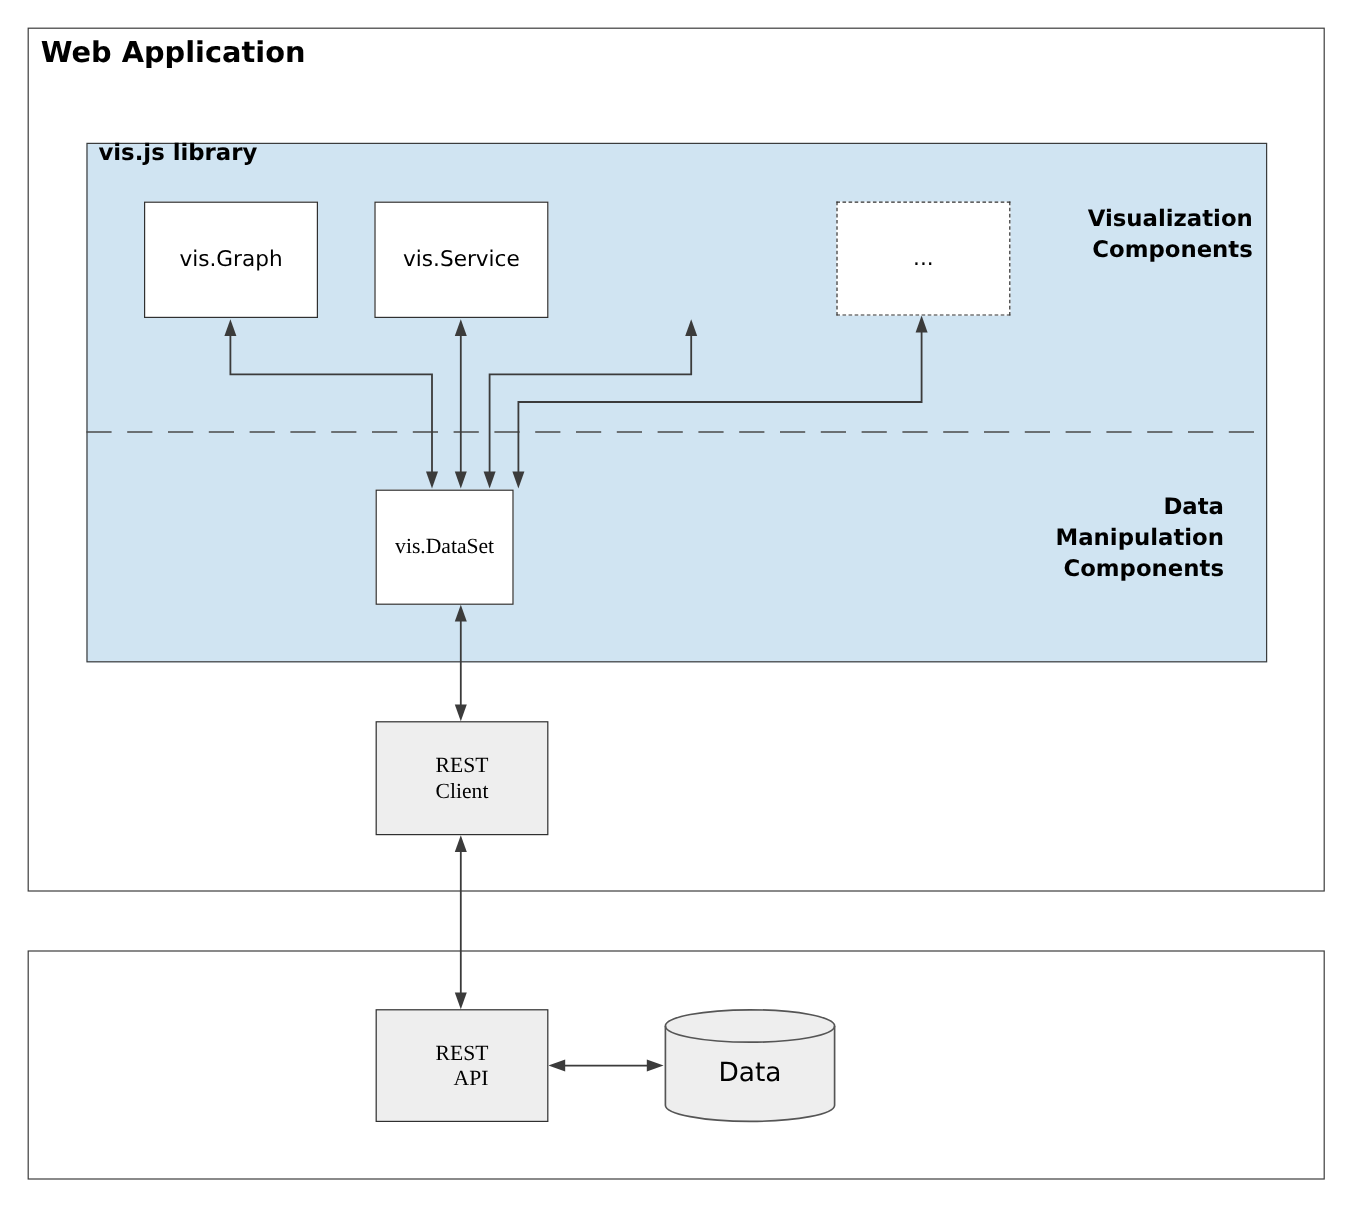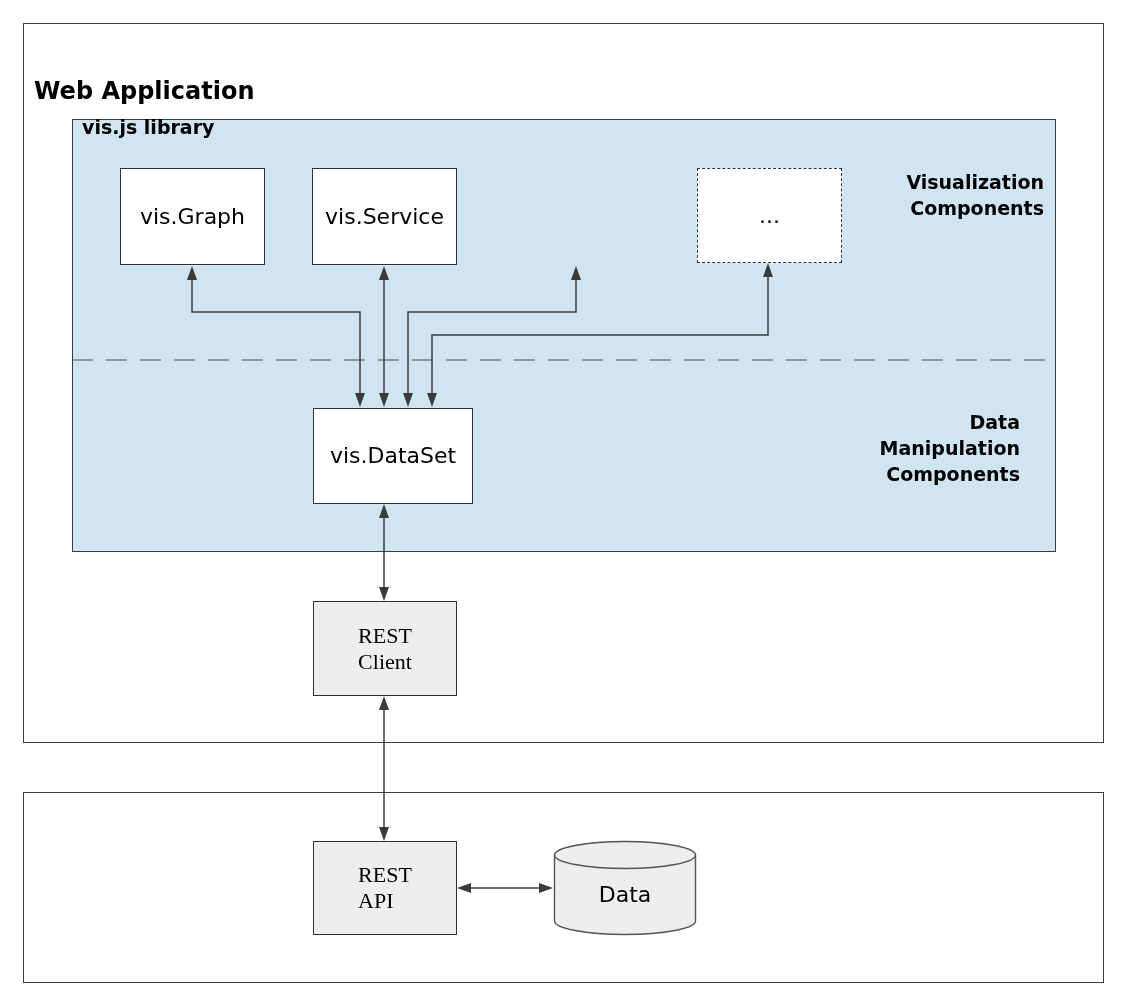--- a/index.html
+++ b/index.html
@@ -19,34 +19,34 @@
     font-family:"DejaVu Sans","Liberation Sans",sans-serif;
     color:var(--text-color);
     overflow:hidden;
   }
   .container{
     position:absolute;background:var(--canvas-bg);
     border:1.5px solid var(--container-border);
     box-sizing:border-box;z-index:0;
   }
   .section-title{
-    position:absolute;font-size:24px;font-weight:bold;z-index:3;white-space:nowrap;margin-top:47px;
+    position:absolute;font-size:24px;font-weight:bold;z-index:3;white-space:nowrap;
   }
   .sub-title{
     position:absolute;font-size:19px;font-weight:bold;z-index:3;white-space:nowrap;
   }
   .bluebox{
     position:absolute;left:72px;top:119px;width:984px;height:433px;
     background:var(--blue-fill);border:1px solid var(--container-border);
     box-sizing:border-box;z-index:0;
   }
   .node{
     position:absolute;box-sizing:border-box;z-index:2;
     display:flex;align-items:center;justify-content:center;
-    font-size:22px;text-align:left;line-height:1.18;
+    font-size:18px;text-align:right;line-height:1.18;
     white-space:pre-line;
     background:var(--white-fill);border:1.5px solid var(--box-border);
   }
   .node.dashed{border-style:dashed;}
   .node.gray{background:var(--gray-fill);font-family:Liberation Serif, serif;}
   .side-label{
     position:absolute;font-size:19px;font-weight:bold;line-height:26px;
     white-space:pre-line;z-index:2;
   }
   .svg-overlay{
@@ -82,21 +82,21 @@
   <div class="side-label" style="left:844px;top:169px;width:200px;text-align:right;">Visualization
 Components</div>
   <div class="side-label" style="left:820px;top:409px;width:200px;text-align:right;">Data
 Manipulation
 Components</div>
 
   <div class="node" style="left:120px;top:168px;width:145px;height:97px;">vis.Graph</div>
   <div class="node" style="left:312px;top:168px;width:145px;height:97px;">vis.Service</div>
   <div class="node dashed" style="left:697px;top:168px;width:145px;height:95px;">...</div>
 
-  <div class="node" style="left:313px;top:408px;width:160px;height:96px;">vis.DataSet</div>
+  <div class="node" style="left:313px;top:408px;width:115px;height:96px;font-family:Liberation Serif, serif;">vis.DataSet</div>
 
   <div class="node gray" style="left:313px;top:601px;width:144px;height:95px;">REST
 Client</div>
 
   <div class="node gray" style="left:313px;top:841px;width:144px;height:94px;">REST
 API</div>
 
   <div class="cylinder">
     <svg width="144" height="96" viewBox="0 0 144 96">
       <path d="M1.5,15 A70.5,13.5 0 0 1 142.5,15 L142.5,81 A70.5,13.5 0 0 1 1.5,81 Z" fill="var(--gray-fill)" stroke="#555555" stroke-width="1.4"></path>

